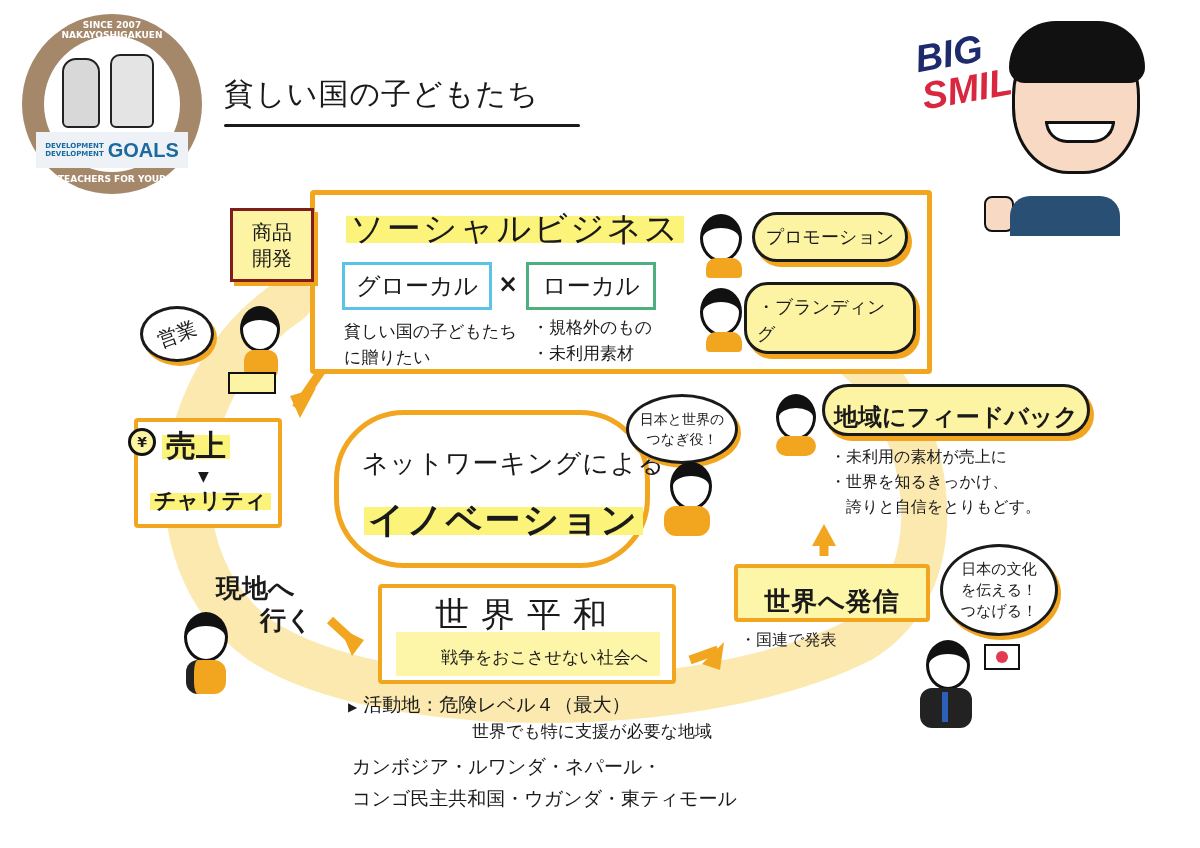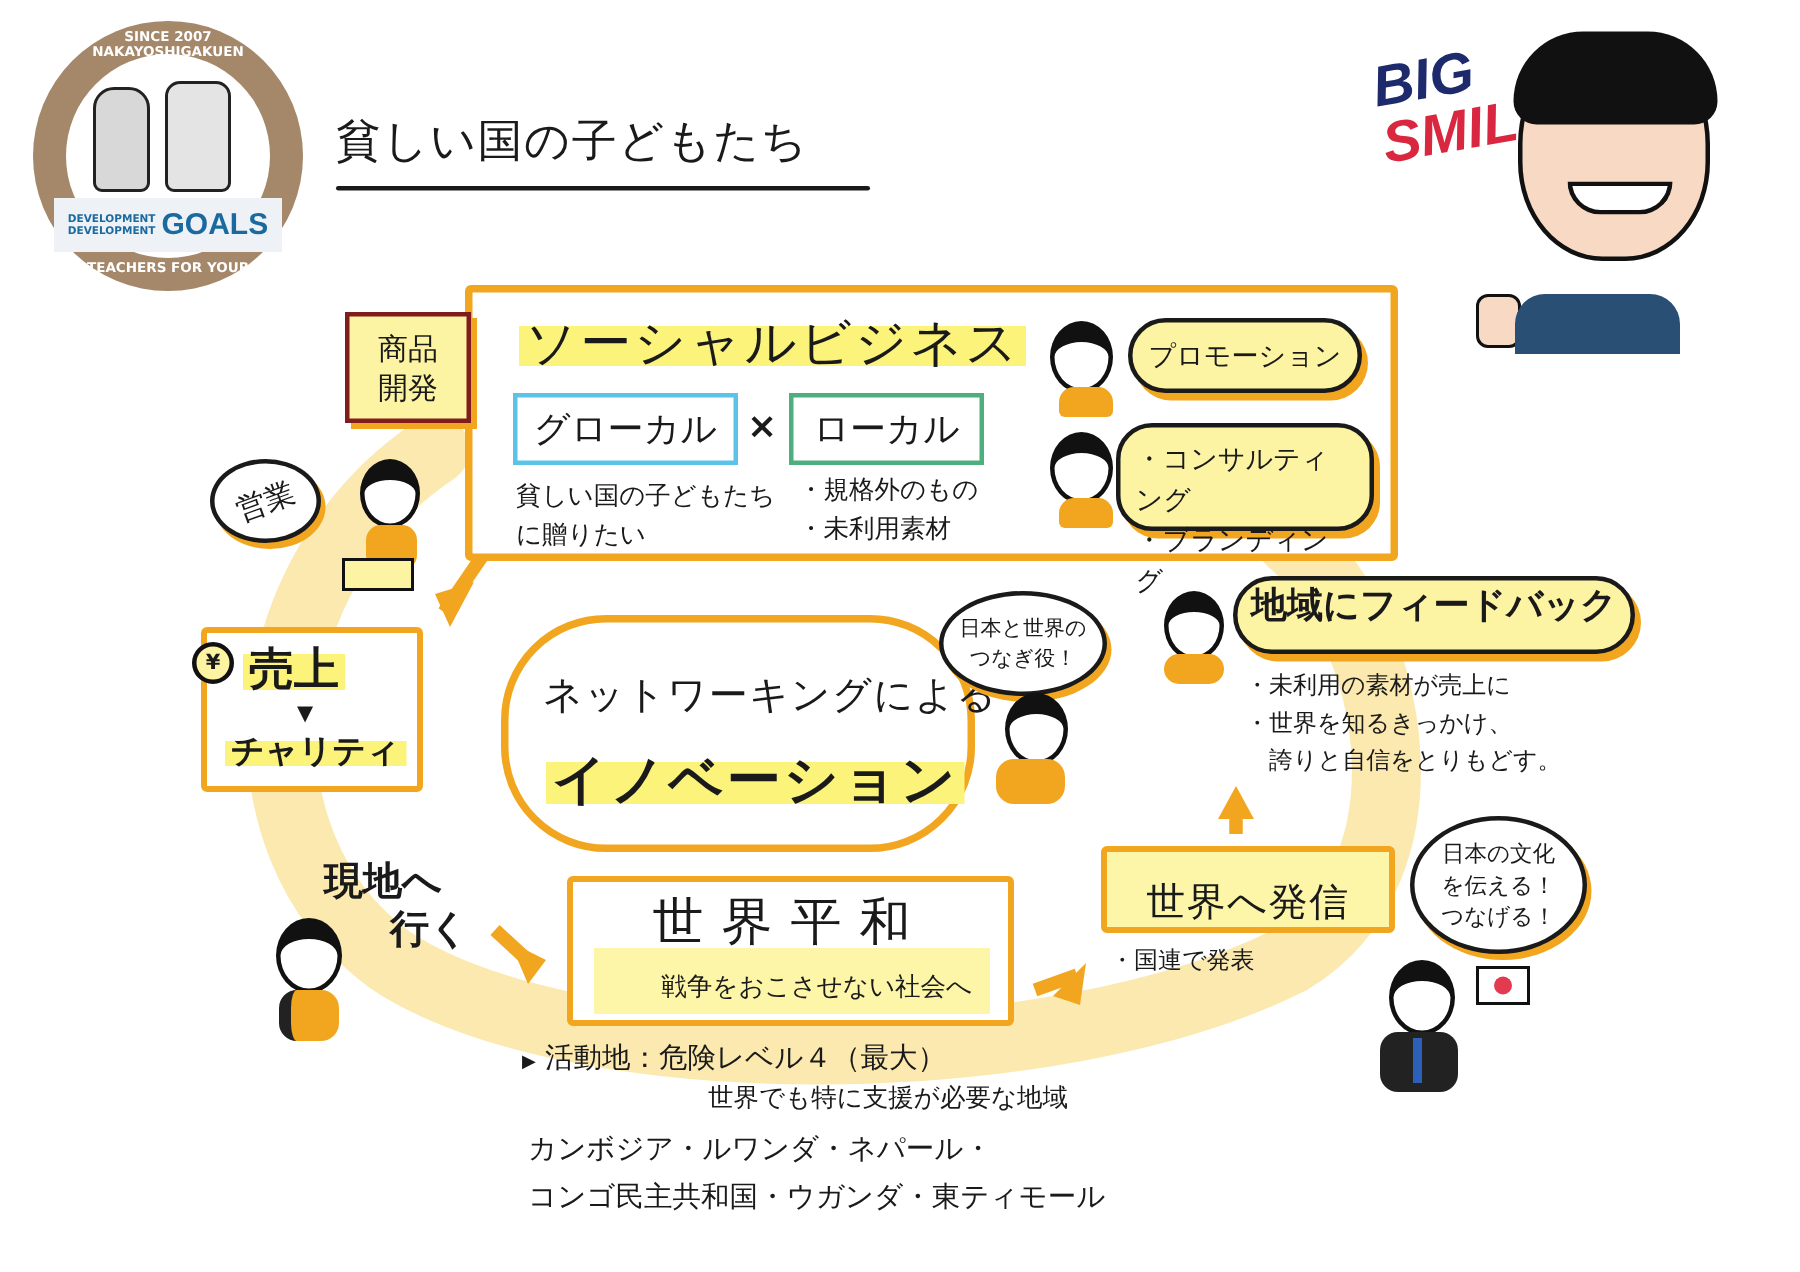--- a/index.html
+++ b/index.html
@@ -92,21 +92,20 @@
 </div>
 
 <div class="abs" style="left:700px;top:214px;width:42px;height:48px;border:3px solid #111;border-radius:50%;background:#fff;border-top:14px solid #111;"></div>
 <div class="abs" style="left:700px;top:288px;width:42px;height:48px;border:3px solid #111;border-radius:50%;background:#fff;border-top:14px solid #111;"></div>
 <div class="abs" style="left:706px;top:258px;width:36px;height:20px;background:#f2a620;border-radius:10px 10px 4px 4px;"></div>
 <div class="abs" style="left:706px;top:332px;width:36px;height:20px;background:#f2a620;border-radius:10px 10px 4px 4px;"></div>
 <div class="abs bubble" style="left:752px;top:212px;width:156px;height:50px;display:flex;align-items:center;justify-content:center;">
   <span style="font-size:18px;">プロモーション</span>
 </div>
 <div class="abs bubble" style="left:744px;top:282px;width:172px;height:72px;border-radius:24px;padding:8px 10px;font-size:18px;line-height:27px;">
-  <div>・コンサルティング</div>
   <div>・ブランディング</div>
 </div>
 
 <div class="abs wbubble" style="left:140px;top:306px;width:74px;height:56px;">
   <span style="font-size:20px;transform:rotate(-20deg);display:inline-block;">営業</span>
 </div>
 <div class="abs" style="left:240px;top:306px;width:40px;height:46px;border:3px solid #111;border-top:14px solid #111;border-radius:50%;background:#fff;"></div>
 <div class="abs" style="left:244px;top:350px;width:34px;height:30px;background:#f2a620;border-radius:10px;"></div>
 <div class="abs" style="left:228px;top:372px;width:48px;height:22px;border:2px solid #111;background:#fdf4a3;"></div>
 
@@ -127,21 +126,21 @@
 </div>
 <div class="abs wbubble" style="left:626px;top:394px;width:112px;height:70px;font-size:14px;line-height:20px;flex-direction:column;">
   <div>日本と世界の</div>
   <div>つなぎ役！</div>
 </div>
 <div class="abs" style="left:670px;top:462px;width:42px;height:48px;border:3px solid #111;border-top:14px solid #111;border-radius:50%;background:#fff;"></div>
 <div class="abs" style="left:664px;top:506px;width:46px;height:30px;background:#f2a620;border-radius:12px;"></div>
 
 <div class="abs" style="left:776px;top:394px;width:40px;height:46px;border:3px solid #111;border-top:14px solid #111;border-radius:50%;background:#fff;"></div>
 <div class="abs" style="left:776px;top:436px;width:40px;height:20px;background:#f2a620;border-radius:10px;"></div>
-<div class="abs bubble" style="left:822px;top:384px;width:268px;height:52px;display:flex;align-items:flex-start;justify-content:center;">
+<div class="abs bubble" style="left:822px;top:384px;width:268px;height:52px;display:flex;align-items:flex-end;justify-content:center;">
   <span style="font-size:24px;font-weight:bold;">地域にフィードバック</span>
 </div>
 <div class="abs bullet-list" style="left:830px;top:444px;font-size:16px;line-height:25px;">
   <div>・未利用の素材が売上に</div>
   <div>・世界を知るきっかけ、</div>
   <div>　誇りと自信をとりもどす。</div>
 </div>
 
 <div class="abs" style="left:216px;top:572px;font-size:26px;line-height:32px;font-weight:bold;">
   <div>現地へ</div>
@@ -149,21 +148,21 @@
 </div>
 <div class="abs" style="left:184px;top:612px;width:44px;height:50px;border:3px solid #111;border-top:14px solid #111;border-radius:50%;background:#fff;"></div>
 <div class="abs" style="left:186px;top:660px;width:40px;height:34px;background:#f2a620;border-radius:12px;border-left:8px solid #222;"></div>
 
 <div class="abs obox" style="left:378px;top:584px;width:298px;height:100px;border-width:4px;"></div>
 <div class="abs hlbox" style="left:396px;top:632px;width:264px;height:44px;"></div>
 <div class="abs" style="left:378px;top:592px;width:298px;text-align:center;font-size:34px;letter-spacing:12px;">世界平和</div>
 <div class="abs" style="left:378px;top:646px;width:333px;text-align:center;font-size:17px;">戦争をおこさせない社会へ</div>
 
 <div class="abs obox" style="left:734px;top:564px;width:196px;height:58px;border-width:4px;background:#fdf6a8;display:flex;align-items:center;justify-content:center;">
-  <span style="font-size:26px;font-weight:normal;letter-spacing:1px;margin-top:16px;">世界へ発信</span>
+  <span style="font-size:26px;font-weight:bold;letter-spacing:1px;margin-top:16px;">世界へ発信</span>
 </div>
 <div class="abs bullet-list" style="left:740px;top:626px;font-size:16px;line-height:28px;">
   <div>・国連で発表</div>
 </div>
 <div class="abs wbubble" style="left:940px;top:544px;width:118px;height:92px;font-size:15px;line-height:21px;flex-direction:column;">
   <div>日本の文化</div>
   <div>を伝える！</div>
   <div>つなげる！</div>
 </div>
 <div class="abs" style="left:926px;top:640px;width:44px;height:50px;border:3px solid #111;border-top:14px solid #111;border-radius:50%;background:#fff;"></div>

